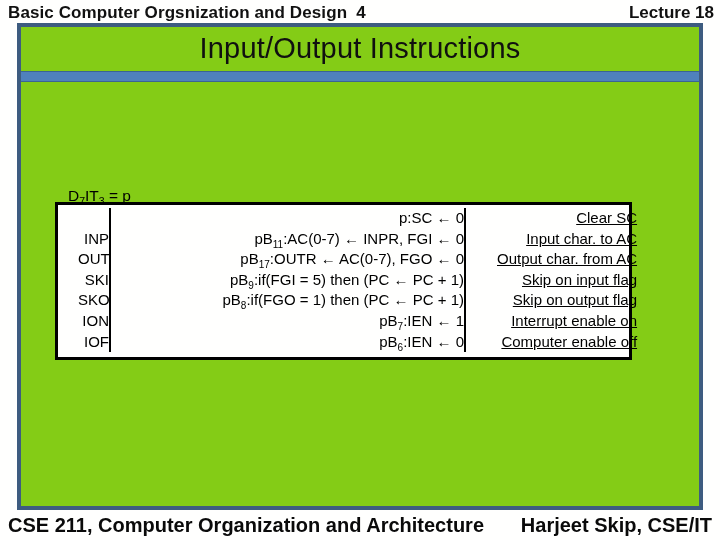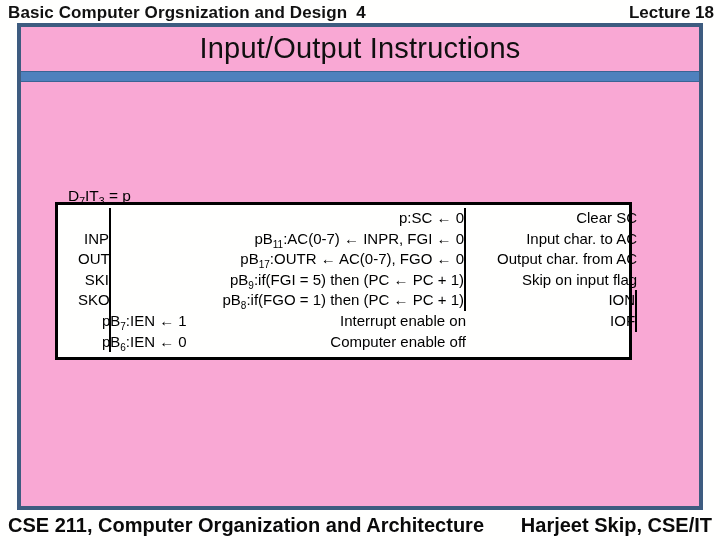--- a/index.html
+++ b/index.html
@@ -21,21 +21,21 @@
   .header-left  { flex: 1; text-align: left;  letter-spacing: 0.1px; }
   .header-mid   { flex: 0 0 auto; }
   .header-right { flex: 1; text-align: right; }
 
   
   .slide-frame {
     position: absolute; left: 17px; top: 23px;
     width: 686px; height: 487px;
     box-sizing: border-box;
     border: 4px solid #3e5c80;
-    background: #f9a8d4;
+    background: #84cc16;
   }
 
   .slide-title {
     position: absolute; top: 5px; left: 0; right: 0;
     text-align: center;
     font-size: 29px; font-weight: 400; color: #101010;
     letter-spacing: 0.2px;
   }
 
   .title-bar {
@@ -64,21 +64,21 @@
     grid-template-columns: 53px 355px 1fr;
     grid-auto-rows: 20.6px;
     padding: 3px 0 5px 0;
     font-size: 15px; color: #000;
     background: #fffffe;
     text-align: right;
   }
   .cell { line-height: 20.6px; white-space: pre; }
   .cell-mnemonic { padding-left: 20px; border-right: 2px solid #000; }
   .cell-middle   { padding-left: 11px; border-right: 2px solid #000; }
-  .cell-desc     { padding-left: 31px; }
+  .cell-desc     { padding-left: 31px; text-decoration: underline; }
   .sig { display: inline-block; width: 61px; }
   .sig sub { font-size: 10px; line-height: 0; }
 
   
   .footer-bar {
     position: absolute; top: 514px; left: 8px; right: 8px;
     display: flex; justify-content: space-between; align-items: baseline;
     font-size: 20px; font-weight: 700; color: #0a0a0a;
   }
 </style>
@@ -114,20 +114,21 @@
     <div class="cell cell-mnemonic">OUT</div>
     <div class="cell cell-middle"><span class="sig"><span>pB</span><sub>17</sub><span>:</span></span><span>OUTR ← AC(0-7), FGO ← 0</span></div>
     <div class="cell cell-desc">Output char. from AC</div>
 
     <div class="cell cell-mnemonic">SKI</div>
     <div class="cell cell-middle"><span class="sig"><span>pB</span><sub>9</sub><span>:</span></span><span>if(FGI = 5) then (PC ← PC + 1)</span></div>
     <div class="cell cell-desc">Skip on input flag</div>
 
     <div class="cell cell-mnemonic">SKO</div>
     <div class="cell cell-middle"><span class="sig"><span>pB</span><sub>8</sub><span>:</span></span><span>if(FGO = 1) then (PC ← PC + 1)</span></div>
+    <div class="cell cell-desc">Skip on output flag</div>
 
     <div class="cell cell-mnemonic">ION</div>
     <div class="cell cell-middle"><span class="sig"><span>pB</span><sub>7</sub><span>:</span></span><span>IEN ← 1</span></div>
     <div class="cell cell-desc">Interrupt enable on</div>
 
     <div class="cell cell-mnemonic">IOF</div>
     <div class="cell cell-middle"><span class="sig"><span>pB</span><sub>6</sub><span>:</span></span><span>IEN ← 0</span></div>
     <div class="cell cell-desc">Computer enable off</div>
   </div>
 

